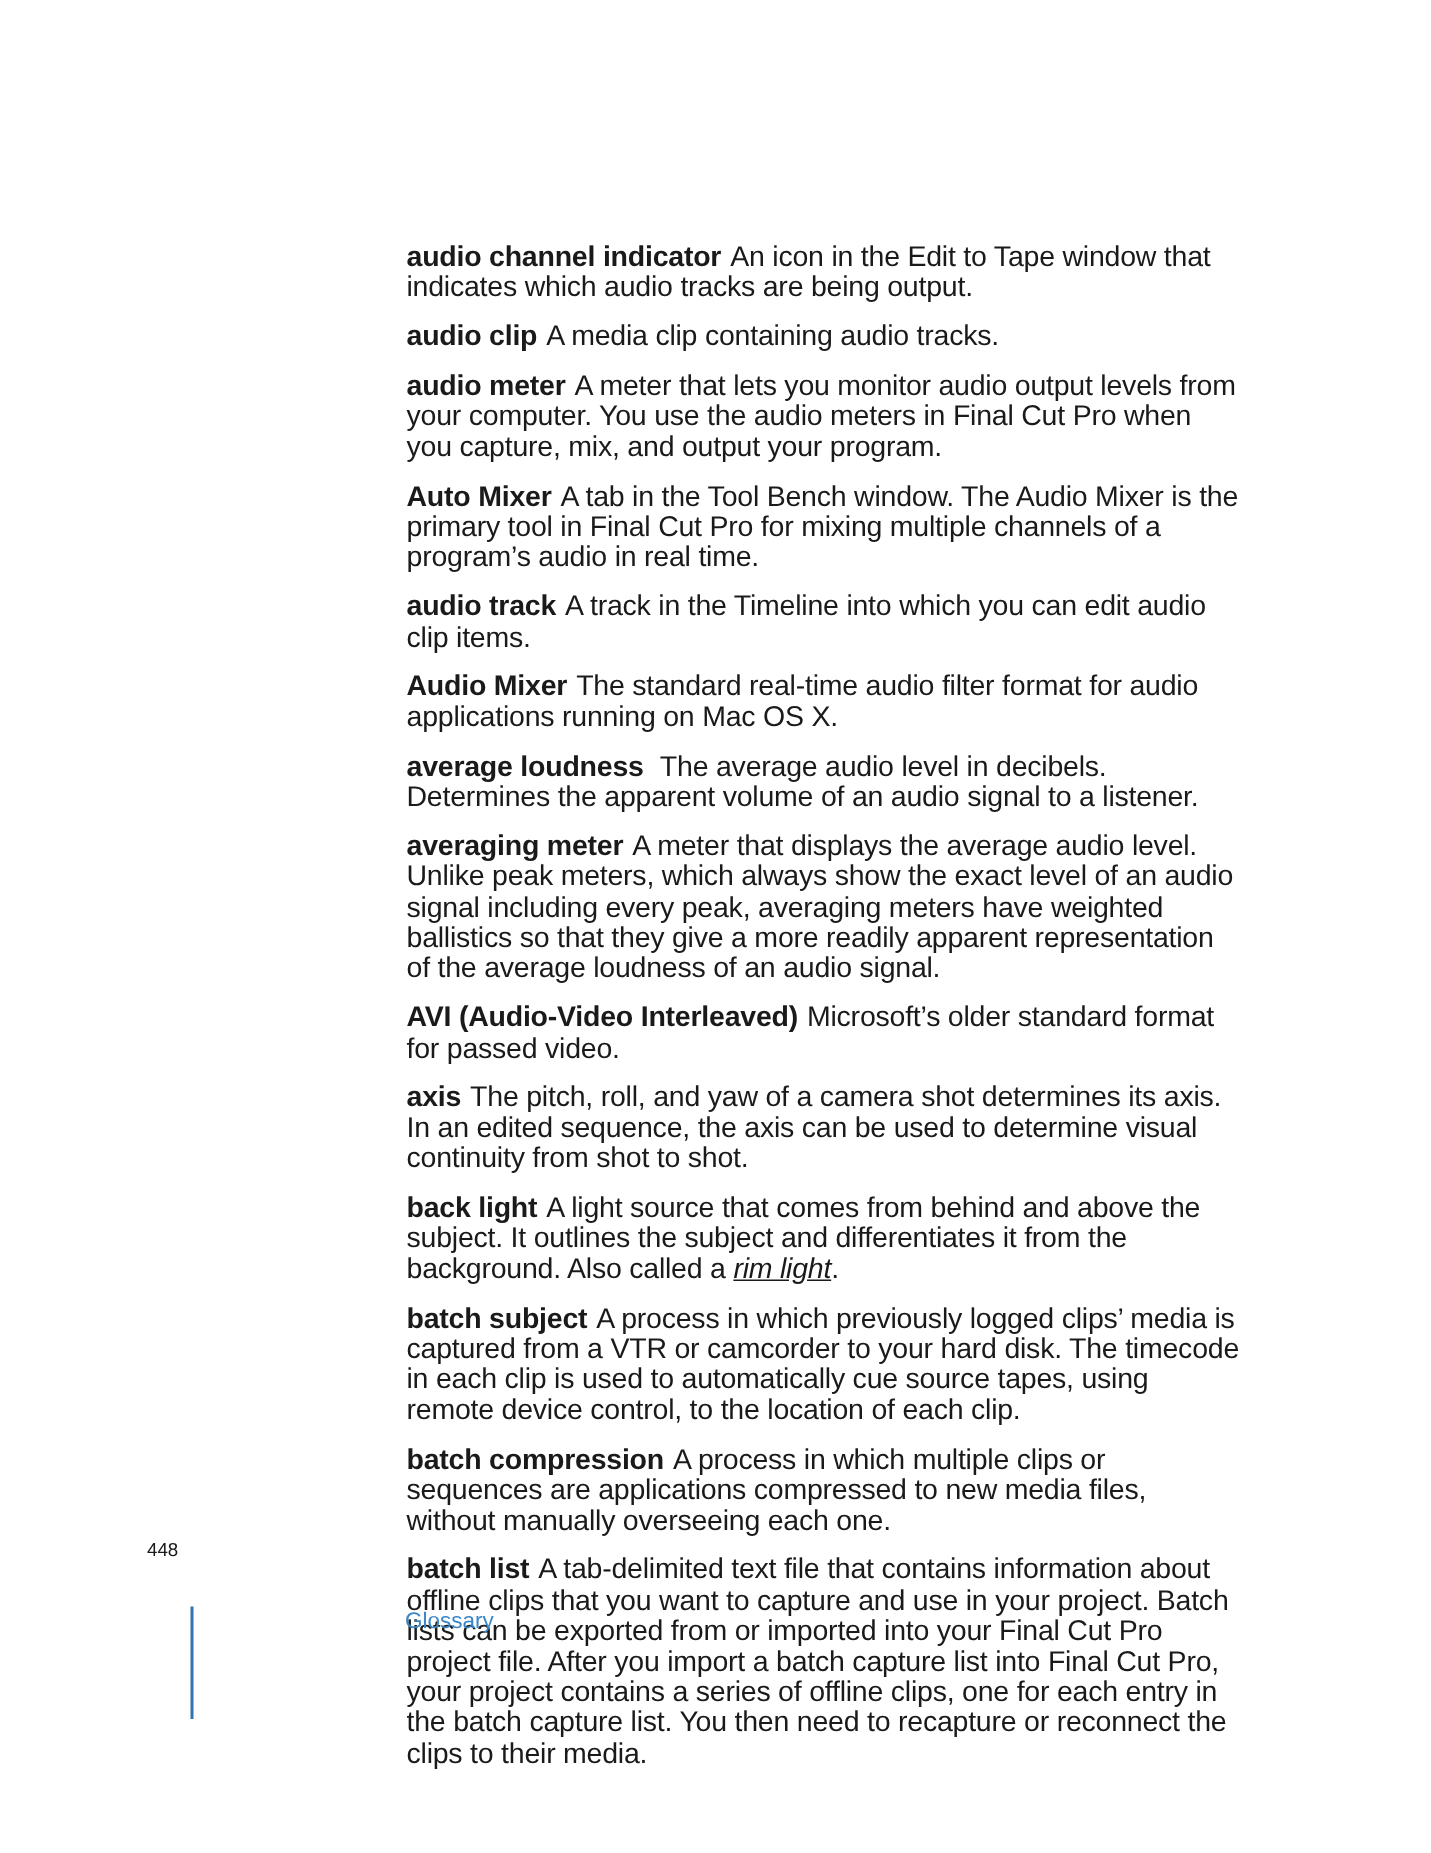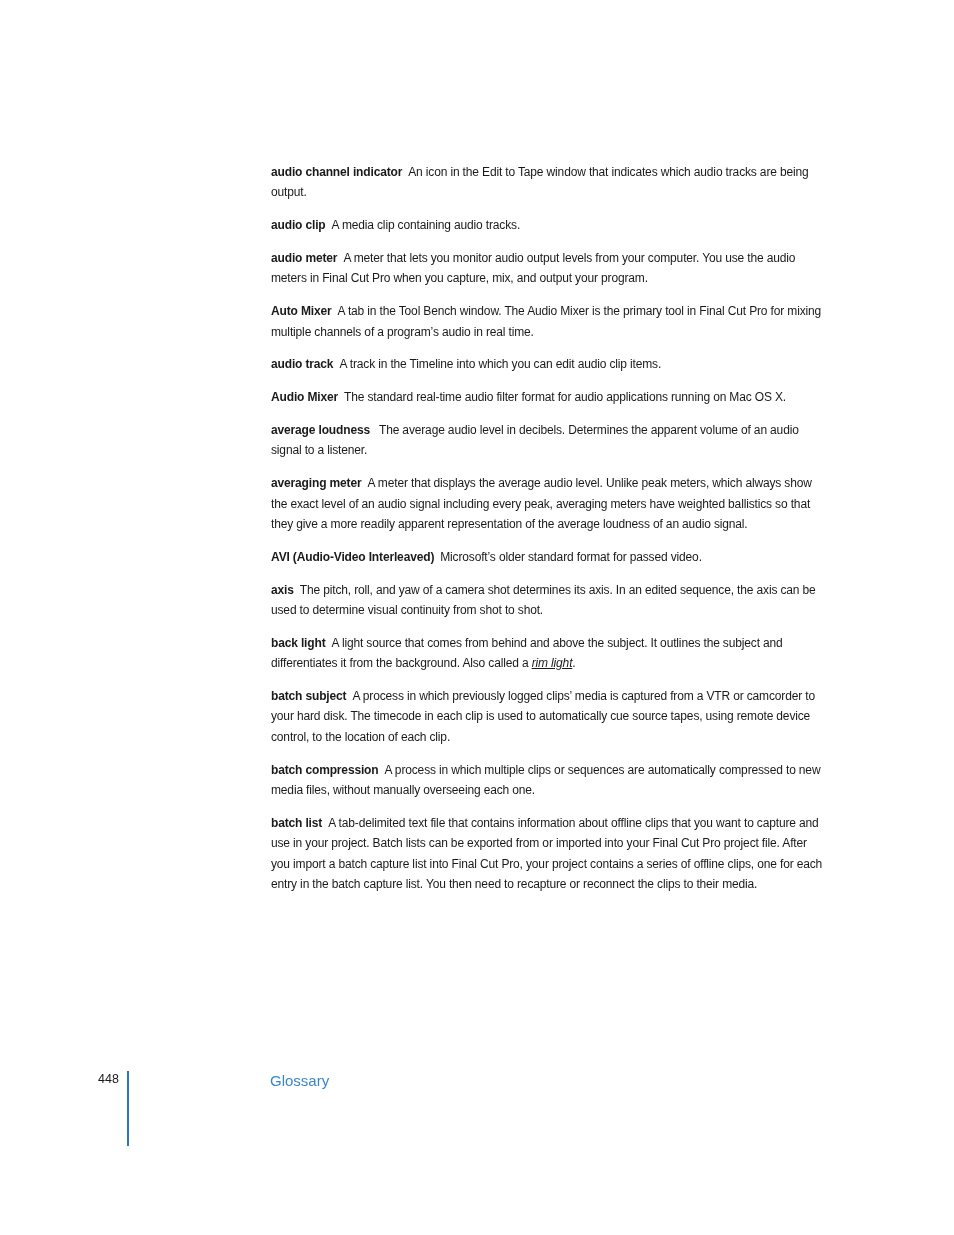--- a/index.html
+++ b/index.html
@@ -1,41 +1,41 @@
 <!DOCTYPE html>
 <html><head>
 <meta charset="utf-8">
 <style>
   html, body { margin: 0; padding: 0; background: #ffffff; }
   body { width: 954px; height: 1235px; position: relative; overflow: hidden;
          font-family: "Liberation Sans", "DejaVu Sans", sans-serif; color: #1a1a1a; }
   .content { position: absolute; left: 271px; top: 162px; width: 556px; }
-  .entry { font-size: 12px; line-height: 20.4px; margin: 0 0 12.4px 0; letter-spacing: -0.15px; }
+  .entry { font-size: 19px; line-height: 20.4px; margin: 0 0 12.4px 0; letter-spacing: -0.15px; }
   .term { font-weight: bold; margin-right: 6px; }
   .def { }
   .def i { font-style: italic; text-decoration: underline; }
-  .footer-page { position: absolute; left: 98px; top: 1072px; font-size: 12.5px; color: #1a1a1a; }
+  .footer-page { position: absolute; left: 98px; top: 1026px; font-size: 12.5px; color: #1a1a1a; }
   .footer-rule { position: absolute; left: 127px; top: 1071px; width: 1.5px; height: 75px; background: #2e74b5; }
   .footer-section { position: absolute; left: 270px; top: 1072px; font-size: 15px; color: #3a86c8; }
 </style>
 </head>
 <body>
 
 <div class="content">
   <p class="entry"><span class="term">audio channel indicator</span><span class="def">An icon in the Edit to Tape window that indicates which audio tracks are being output.</span></p>
   <p class="entry"><span class="term">audio clip</span><span class="def">A media clip containing audio tracks.</span></p>
   <p class="entry"><span class="term">audio meter</span><span class="def">A meter that lets you monitor audio output levels from your computer. You use the audio meters in Final Cut Pro when you capture, mix, and output your program.</span></p>
   <p class="entry"><span class="term">Auto Mixer</span><span class="def">A tab in the Tool Bench window. The Audio Mixer is the primary tool in Final Cut Pro for mixing multiple channels of a program’s audio in real time.</span></p>
   <p class="entry"><span class="term">audio track</span><span class="def">A track in the Timeline into which you can edit audio clip items.</span></p>
   <p class="entry"><span class="term">Audio Mixer</span><span class="def">The standard real-time audio filter format for audio applications running on Mac OS X.</span></p>
   <p class="entry"><span class="term">average loudness</span><span class="def"> The average audio level in decibels. Determines the apparent volume of an audio signal to a listener.</span></p>
   <p class="entry"><span class="term">averaging meter</span><span class="def">A meter that displays the average audio level. Unlike peak meters, which always show the exact level of an audio signal including every peak, averaging meters have weighted ballistics so that they give a more readily apparent representation of the average loudness of an audio signal.</span></p>
   <p class="entry"><span class="term">AVI (Audio-Video Interleaved)</span><span class="def">Microsoft’s older standard format for passed video.</span></p>
   <p class="entry"><span class="term">axis</span><span class="def">The pitch, roll, and yaw of a camera shot determines its axis. In an edited sequence, the axis can be used to determine visual continuity from shot to shot.</span></p>
   <p class="entry"><span class="term">back light</span><span class="def"><span>A light source that comes from behind and above the subject. It outlines the subject and differentiates it from the background. Also called a </span><i>rim light</i><span>.</span></span></p>
   <p class="entry"><span class="term">batch subject</span><span class="def">A process in which previously logged clips’ media is captured from a VTR or camcorder to your hard disk. The timecode in each clip is used to automatically cue source tapes, using remote device control, to the location of each clip.</span></p>
-  <p class="entry"><span class="term">batch compression</span><span class="def">A process in which multiple clips or sequences are automatically compressed to new media files, without manually overseeing each one.</span></p>
+  <p class="entry"><span class="term">batch compression</span><span class="def">A process in which multiple clips or sequences are applications compressed to new media files, without manually overseeing each one.</span></p>
   <p class="entry"><span class="term">batch list</span><span class="def">A tab-delimited text file that contains information about offline clips that you want to capture and use in your project. Batch lists can be exported from or imported into your Final Cut Pro project file. After you import a batch capture list into Final Cut Pro, your project contains a series of offline clips, one for each entry in the batch capture list. You then need to recapture or reconnect the clips to their media.</span></p>
 </div>
 
 <div class="footer-page">448</div>
 <div class="footer-rule"></div>
 <div class="footer-section">Glossary</div>
 
 </body></html>

